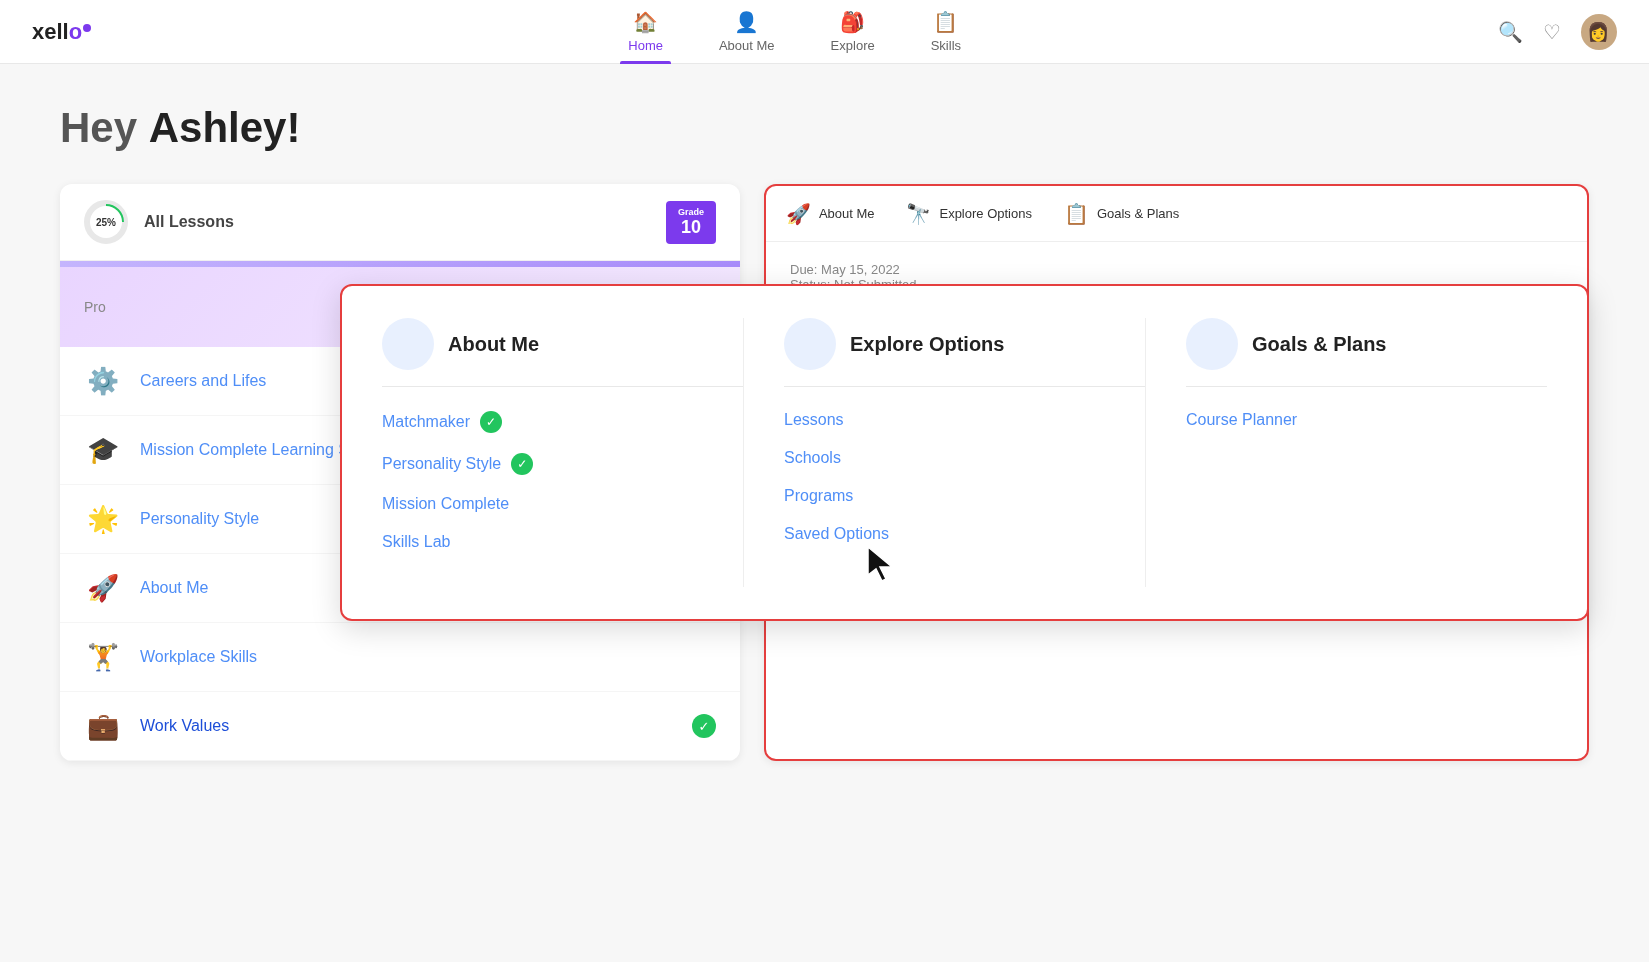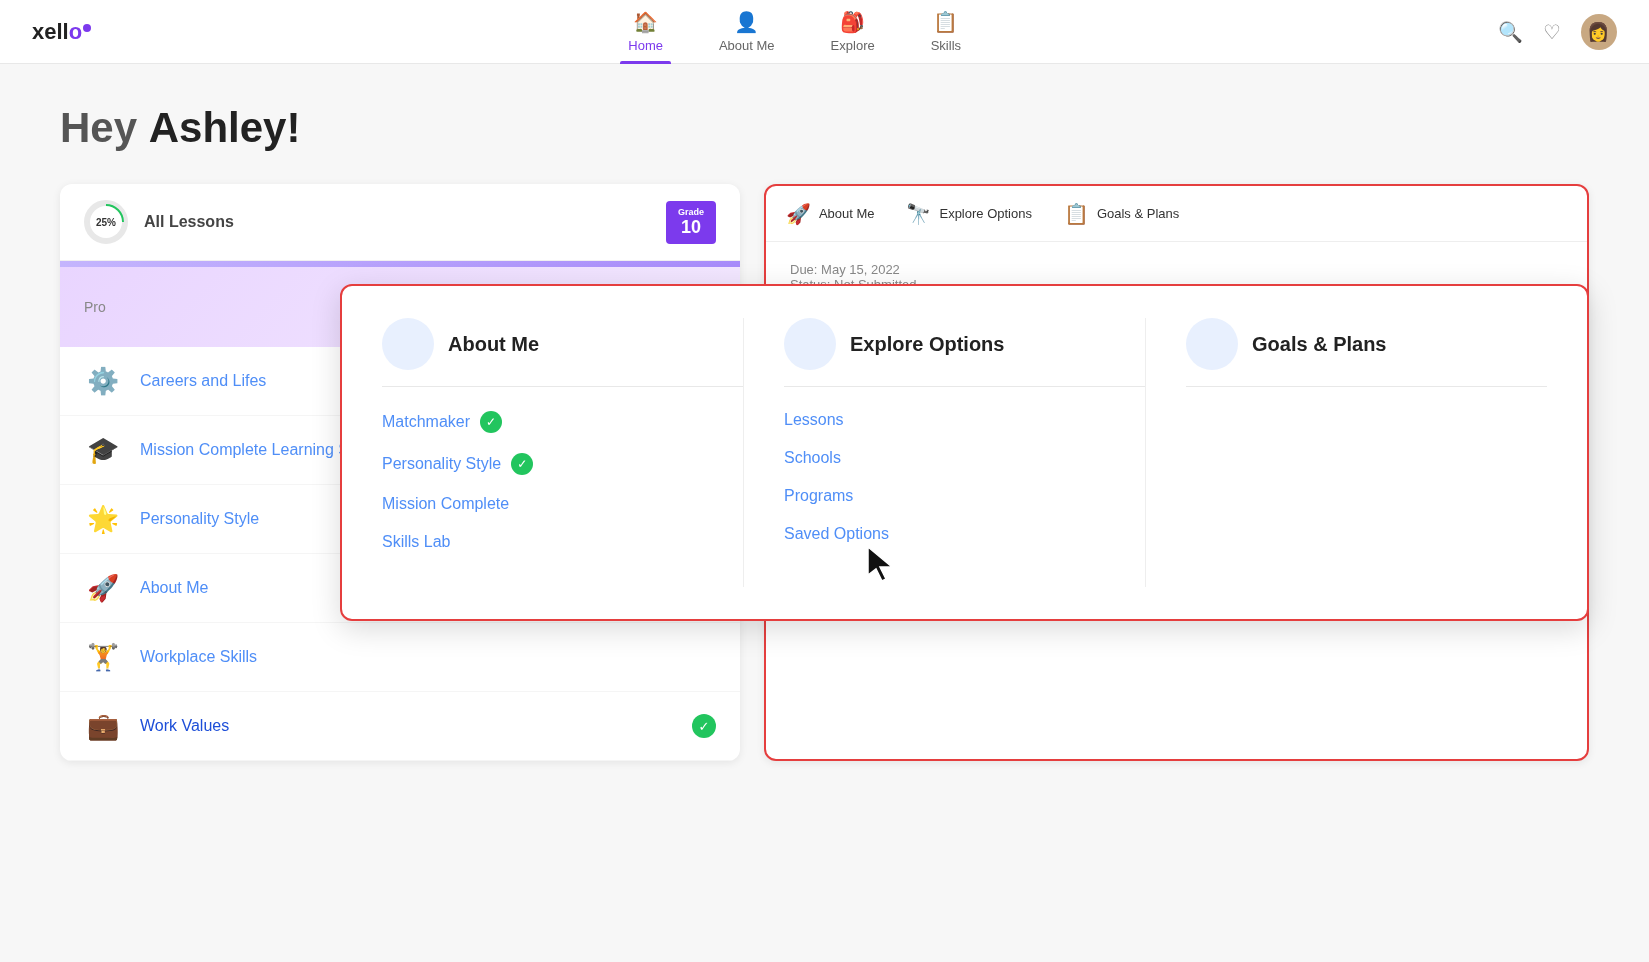--- a/index.html
+++ b/index.html
@@ -291,16 +291,19 @@
         <div class="mega-col-icon">
           <svg width="52" height="52" viewBox="0 0 52 52" fill="none">
             <circle cx="26" cy="26" r="26" fill="#e8f0fe"></circle>
             <text x="10" y="36" font-size="26">📋</text>
           </svg>
         </div>
         <span class="mega-col-title">Goals &amp; Plans</span>
       </div>
       <div class="mega-divider"></div>
 
+      <a class="mega-link">
+        <span>Course Planner</span>
+      </a>
     </div>
   </div>
 
 </div>
 
 </body></html>

